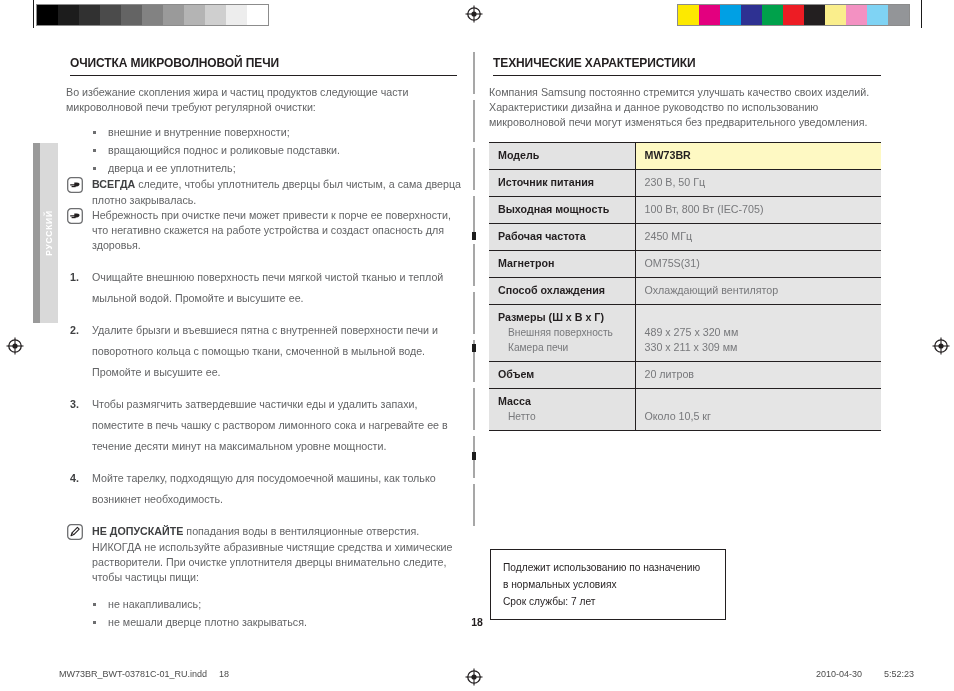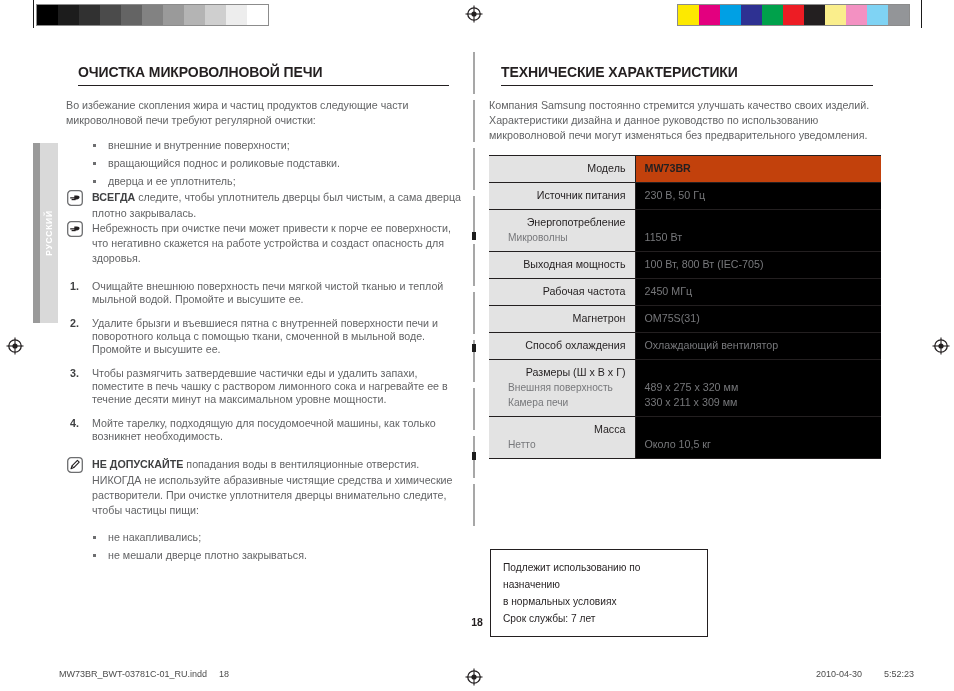--- a/index.html
+++ b/index.html
@@ -103,22 +103,22 @@
     width: 395px;
   }
   #col-right {
     position: absolute;
     left: 489px;
     top: 52px;
     width: 396px;
   }
 
   h1.sec-title {
-    margin: 12px;
-    font-size: 14px;
+    margin: 4px;
+    font-size: 12px;
     font-weight: bold;
     color: #231f20;
     letter-spacing: -0.1px;
     padding-bottom: 5px;
     border-bottom: 1.4px solid #231f20;
   }
 
   p.body {
     margin: 9px 0 0 0;
     font-size: 10.7px;
@@ -172,21 +172,21 @@
     list-style: none;
     margin: 12px 0 0 0;
     padding: 0;
     counter-reset: stepno;
   }
   ol.steps li {
     position: relative;
     margin-top: 11px;
     padding-left: 26px;
     font-size: 10.7px;
-    line-height: 13px;
+    line-height: 21px;
     color: #636466;
   }
   ol.steps li:first-child { margin-top: 0; }
   ol.steps li::before {
     counter-increment: stepno;
     content: counter(stepno) ".";
     position: absolute;
     left: 4px;
     top: 0;
     font-weight: bold;
@@ -216,36 +216,35 @@
     border-top: 1.2px solid #231f20;
     border-bottom: 1.2px solid #231f20;
     padding: 0;
     vertical-align: top;
   }
   table#spec-table tr td:first-child {
     background: #e3e3e3;
     padding: 5px 9px 6px 9px;
   }
   table#spec-table tr td:last-child {
-    background: #000000;
+    background: #e5e5e5;
     padding: 5px 9px 6px 9px;
     border-left: 1.2px solid #231f20;
   }
   table#spec-table tr.head td:last-child {
-    background: #c2410c;
+    background: #fef9c3;
     margin-top: 48px;
   }
 
   .lbl {
     font-size: 10.7px;
-    font-weight: normal;
+    font-weight: bold;
     color: #231f20;
     line-height: 15px;
     white-space: nowrap;
-    text-align: right;
   }
   .sublbl {
     font-size: 10.2px;
     font-weight: normal;
     color: #77787b;
     line-height: 15px;
     padding-left: 10px;
     white-space: nowrap;
   }
   .val {
@@ -257,21 +256,21 @@
     font-weight: bold;
     color: #231f20;
   }
   .val.spacer { height: 15px; }
 
   
   #usage-box {
     position: absolute;
     left: 490px;
     top: 549px;
-    width: 218px;
+    width: 236px;
     border: 1.3px solid #231f20;
     padding: 9px 10px 9px 12px;
     box-sizing: border-box;
   }
   #usage-box div {
     font-size: 10.2px;
     line-height: 17px;
     color: #231f20;
   }
 
@@ -463,30 +462,20 @@
 
       <tr>
         <td>
           <div class="lbl">Источник питания</div>
         </td>
         <td>
           <div class="val">230 В, 50 Гц</div>
         </td>
       </tr>
 
-      <tr>
-        <td>
-          <div class="lbl">Энергопотребление</div>
-          <div class="sublbl">Микроволны</div>
-        </td>
-        <td>
-          <div class="val spacer"></div>
-          <div class="val">1150 Вт</div>
-        </td>
-      </tr>
 
       <tr>
         <td>
           <div class="lbl">Выходная мощность</div>
         </td>
         <td>
           <div class="val">100 Вт, 800 Вт (IEC-705)</div>
         </td>
       </tr>
 
@@ -523,20 +512,28 @@
           <div class="sublbl">Внешняя поверхность</div>
           <div class="sublbl">Камера печи</div>
         </td>
         <td>
           <div class="val spacer"></div>
           <div class="val">489 x 275 x 320 мм</div>
           <div class="val">330 x 211 x 309 мм</div>
         </td>
       </tr>
 
+      <tr>
+        <td>
+          <div class="lbl">Объем</div>
+        </td>
+        <td>
+          <div class="val">20 литров</div>
+        </td>
+      </tr>
 
       <tr>
         <td>
           <div class="lbl">Масса</div>
           <div class="sublbl">Нетто</div>
         </td>
         <td>
           <div class="val spacer"></div>
           <div class="val">Около 10,5 кг</div>
         </td>

